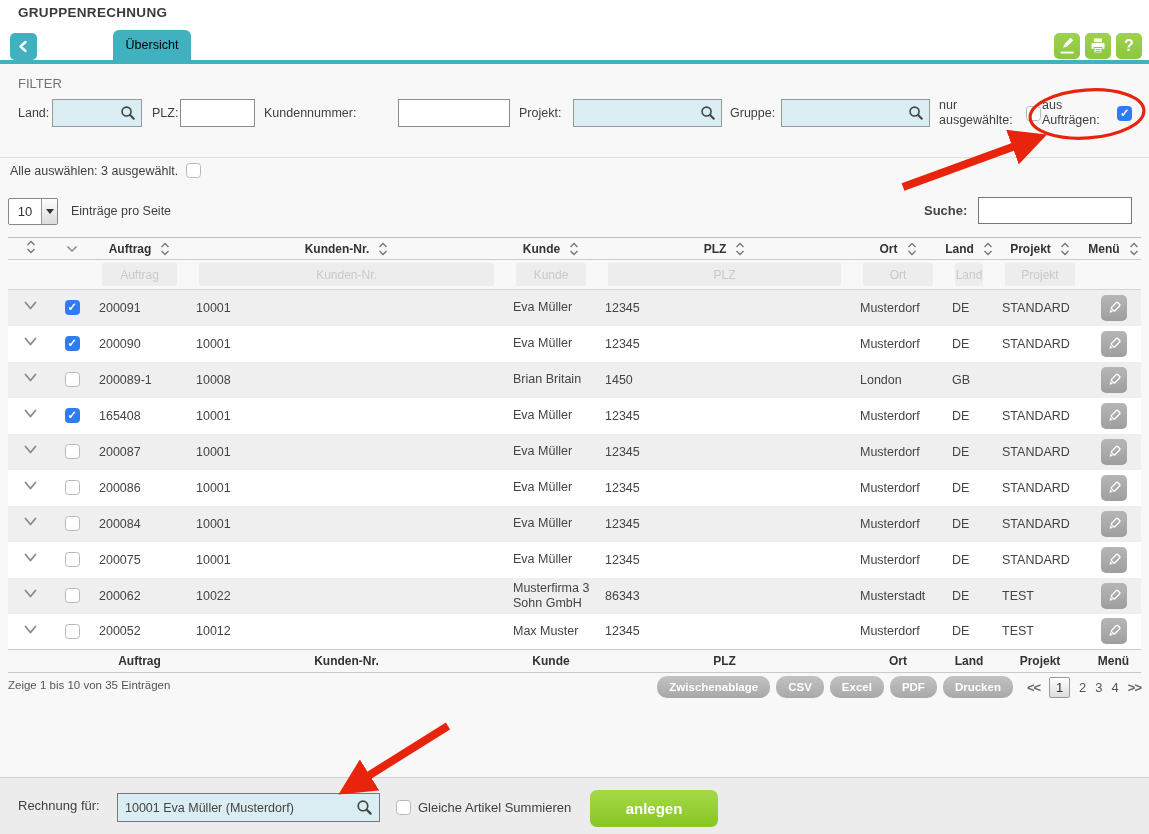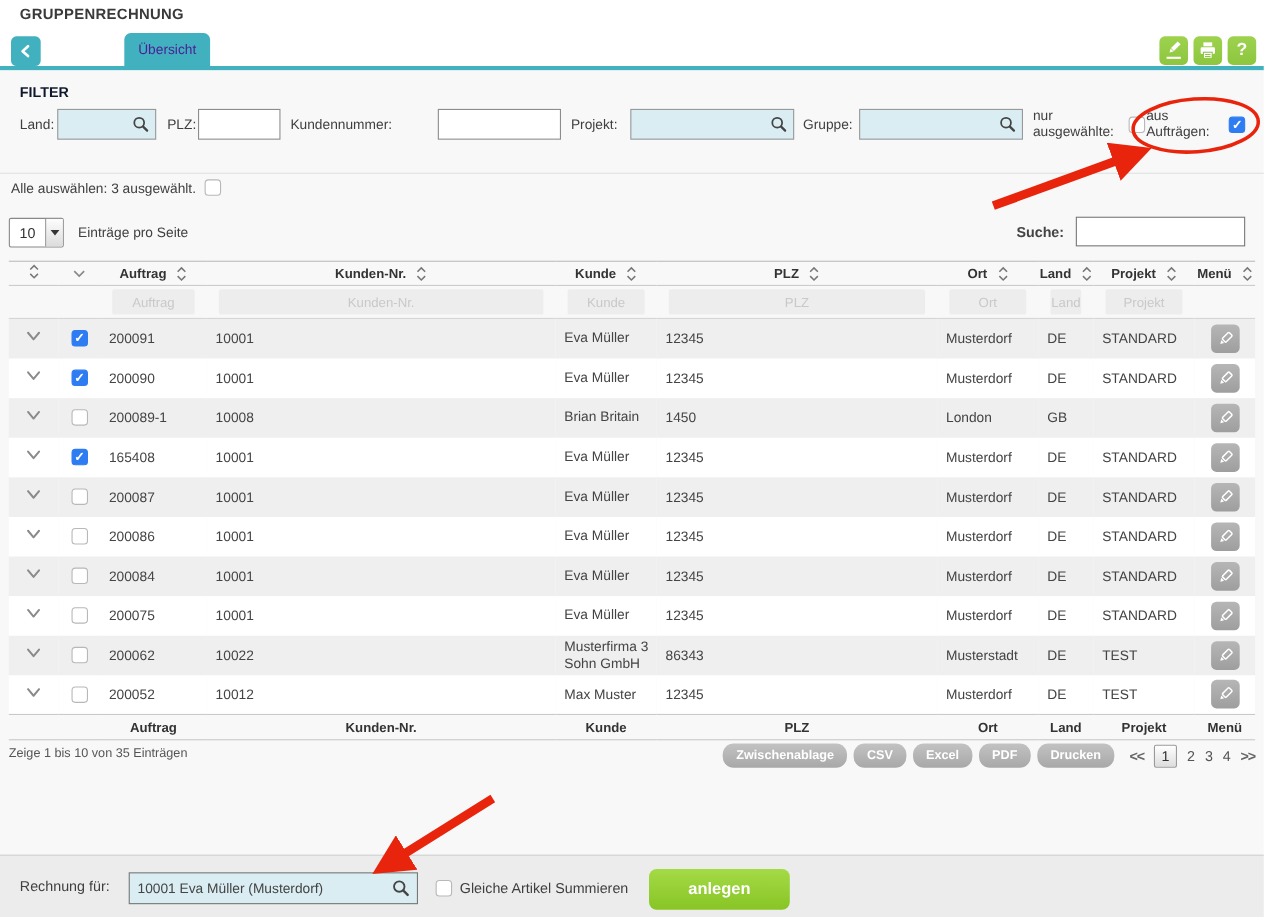--- a/index.html
+++ b/index.html
@@ -4,31 +4,31 @@
 <style>
   * { margin:0; padding:0; box-sizing:border-box; }
   html,body { width:1149px; height:834px; }
   body { font-family:"Liberation Sans", sans-serif; font-size:12.5px; color:#3b3b3b; background:#fff; }
   .page { position:relative; width:1149px; height:834px; overflow:hidden; background:#fff; }
 
   
   .app-title { position:absolute; left:18px; top:5px; font-size:13.5px; font-weight:bold; letter-spacing:.3px; color:#3a3a3a; }
   .back-btn { position:absolute; left:10px; top:33px; width:27px; height:27px; background:var(--teal); border:none;
               border-radius:5px; display:flex; align-items:center; justify-content:center; cursor:pointer; }
-  .tab { position:absolute; left:113px; top:30px; width:78px; height:30px; background:var(--teal); color:#4c1d95;
+  .tab { position:absolute; left:113px; top:30px; width:78px; height:30px; background:var(--teal); color:#000000;
          border-radius:6px 6px 0 0; display:flex; align-items:center; justify-content:center; font-size:12.5px; cursor:pointer; }
   .action-btns { position:absolute; right:7px; top:33px; display:flex; gap:5px; }
   .action-btn { width:26px; height:26px; border:none; border-radius:5px; cursor:pointer;
                 background:linear-gradient(#9ed24e, var(--green)); display:flex; align-items:center; justify-content:center;
                 color:#fff; font-weight:bold; font-size:16px; }
   .teal-line { position:absolute; left:0; top:60px; width:1149px; height:4px; background:var(--teal); }
 
   
   .content { position:absolute; left:0; top:64px; right:0; bottom:0; background:#f8f8f8; }
-  .filter-title { position:absolute; left:18px; top:12px; font-size:13px; font-weight:bold; color:#0f172a; }
+  .filter-title { position:absolute; left:18px; top:12px; font-size:13px; font-weight:normal; color:#737373; }
 
   .flabel { position:absolute; top:35px; height:28px; line-height:28px; color:#3f3f3f; }
   .lookup { position:absolute; top:35px; height:28px; background:var(--lookup-bg); border:1px solid #999;
             display:flex; align-items:center; }
   .lookup input { flex:1; min-width:0; border:none; background:transparent; outline:none; height:100%;
                   font-family:inherit; font-size:12.5px; color:#444; padding:0 4px; }
   .lookup .mag { flex:0 0 auto; margin-right:5px; display:flex; }
   .tinput { position:absolute; top:35px; height:28px; border:1px solid #8c8c8c; background:#fff; outline:none;
             font-family:inherit; font-size:12.5px; color:#444; padding:0 5px; }
   .twoline { position:absolute; top:34px; line-height:15px; white-space:pre-line; color:#3f3f3f; }

